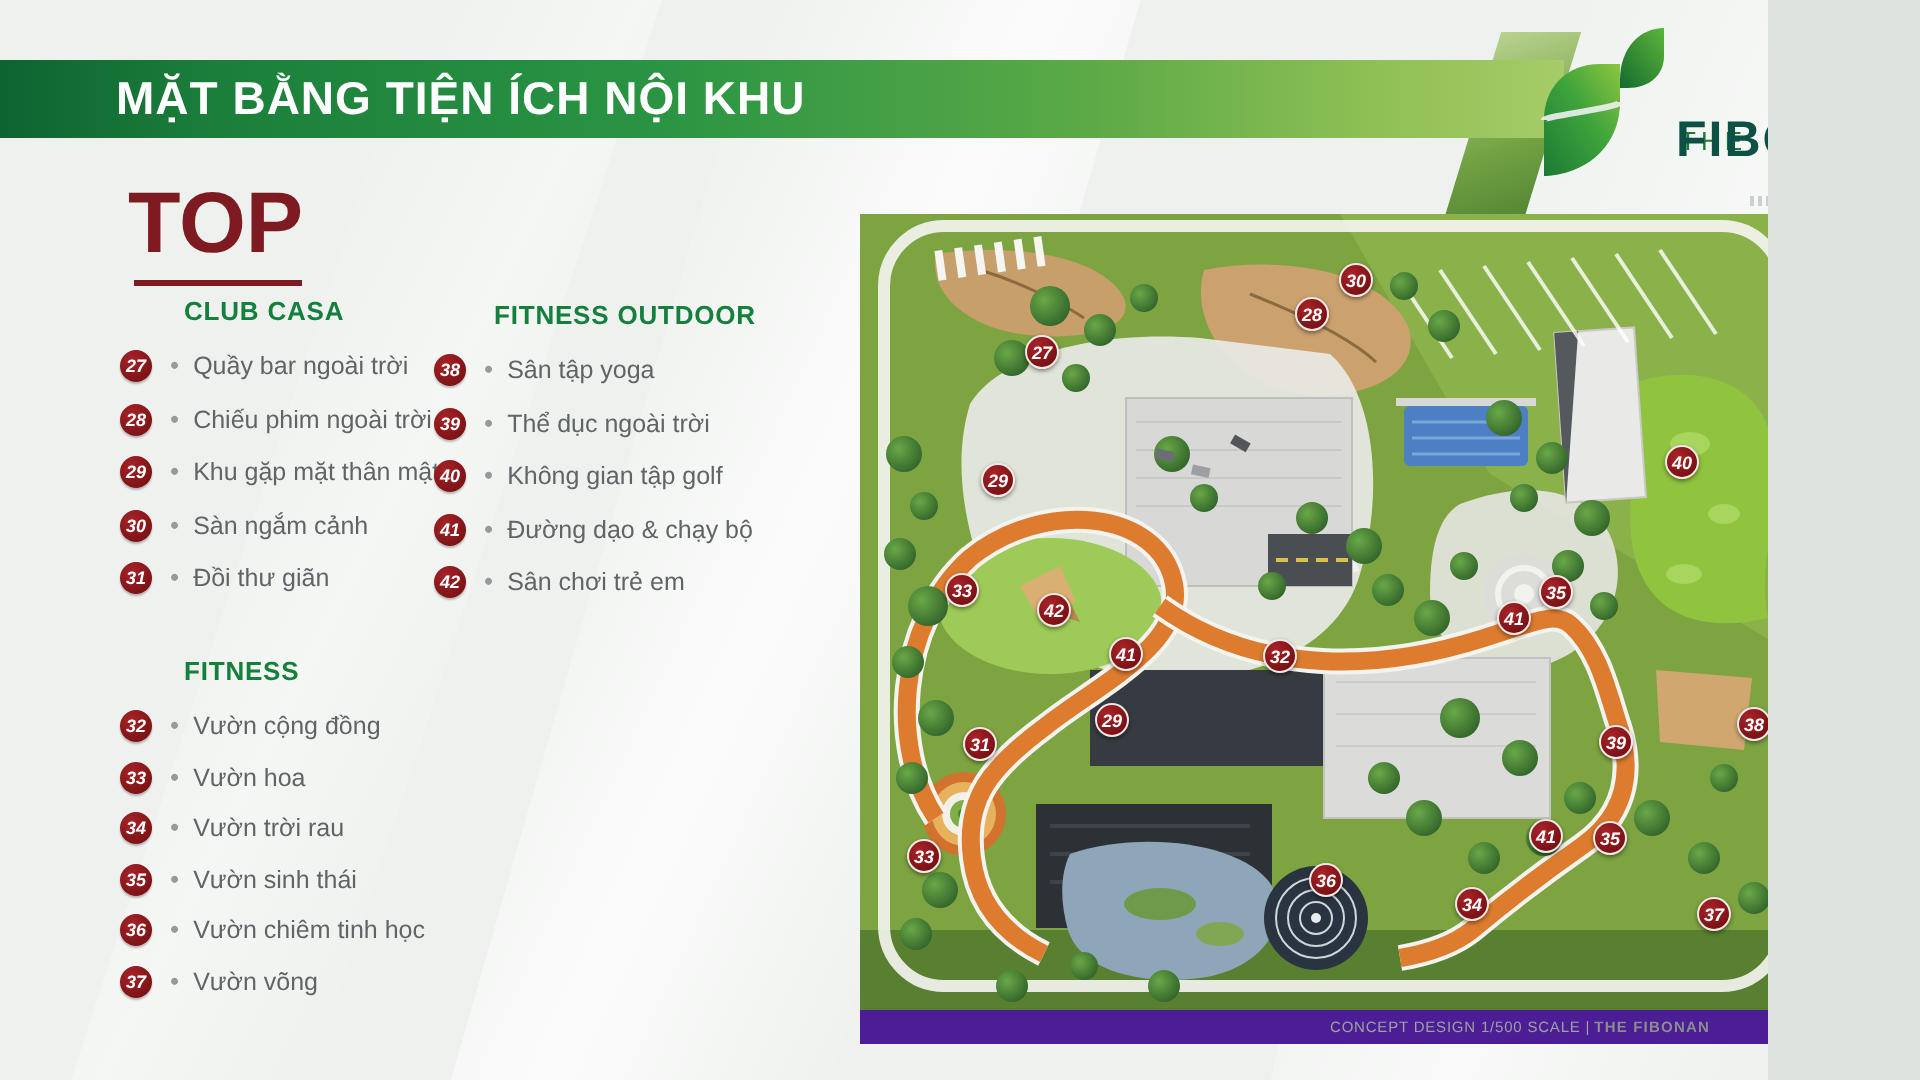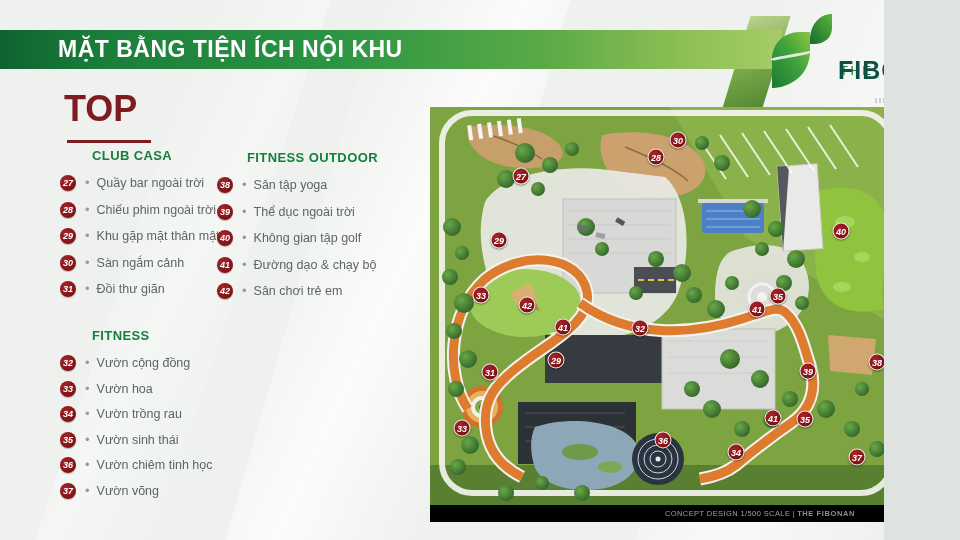--- a/index.html
+++ b/index.html
@@ -19,21 +19,21 @@
     display:flex;align-items:center;}
   .header-title{color:#ffffff;font-size:23px;font-weight:bold;letter-spacing:.5px;padding-left:58px;white-space:nowrap;}
 
   
   .logo{position:absolute;left:752px;top:10px;width:200px;height:95px;z-index:3;}
   .logo-leaf{position:absolute;left:18px;top:4px;}
   .logo-the{position:absolute;left:88px;top:34px;font-size:13px;font-weight:normal;color:#1d7a3b;letter-spacing:2.5px;margin-top:19px;}
   .logo-name{position:absolute;left:86px;top:46px;font-size:25px;font-weight:bold;color:#0d5044;letter-spacing:1px;}
 
   
-  .top-title{position:absolute;left:64px;top:88px;font-size:36px;font-weight:bold;color:#7d1b20;z-index:2;}
+  .top-title{position:absolute;left:64px;top:88px;font-size:43px;font-weight:bold;color:#7d1b20;z-index:2;}
   .top-underline{position:absolute;left:67px;top:140px;width:84px;height:3px;background:#7d1b20;z-index:2;}
 
   
   .legend-group{position:absolute;width:190px;z-index:2;}
   .g-title{margin-left:32px;font-size:13px;font-weight:bold;color:#15803d;letter-spacing:.4px;margin-bottom:12px;}
   .g2 .g-title{margin-left:30px;}
   .lrow{display:flex;align-items:center;height:16px;margin-bottom:10.5px;}
   .g3 .lrow{margin-bottom:9.5px;}
   .lmk{flex:0 0 16px;width:16px;height:16px;border-radius:50%;
     background:radial-gradient(circle at 35% 30%,#a52227,#7c1316 75%);
@@ -42,21 +42,21 @@
   .lbul{color:#97999b;font-size:13px;margin:0 7px 0 9px;line-height:16px;}
   .llab{font-size:12.5px;color:#5f6466;white-space:nowrap;}
 
   
   .map{position:absolute;left:430px;top:107px;width:475px;height:398px;z-index:2;background:#7da441;}
   .mk{position:absolute;width:17px;height:17px;border-radius:50%;transform:translate(-50%,-50%);
     background:radial-gradient(circle at 35% 30%,#a82328,#7a1114 75%);
     border:1px solid rgba(255,255,255,.9);color:#fff;font-size:9px;font-style:italic;font-weight:bold;
     display:flex;align-items:center;justify-content:center;box-shadow:0 1px 2px rgba(0,0,0,.45);z-index:5;}
 
-  .map-footer{position:absolute;left:430px;top:505px;width:475px;height:17px;background:#000000;z-index:3;
+  .map-footer{position:absolute;left:430px;top:505px;width:475px;height:17px;background:#4c1d95;z-index:3;
     display:flex;align-items:center;justify-content:center;gap:2px;padding-left:185px;}
   .cap{font-size:7.5px;color:#9ba1a4;letter-spacing:.4px;white-space:nowrap;}
   .cap-brand{font-size:7.5px;color:#878d90;font-weight:bold;letter-spacing:.6px;white-space:nowrap;}
 
   .watermark{position:absolute;left:340px;top:498px;font-size:27px;font-weight:bold;color:#f7fbf7;opacity:.85;
     letter-spacing:2px;z-index:6;}
 
   .fine-smudge{position:absolute;left:875px;top:98px;width:22px;height:5px;z-index:3;
     background:repeating-linear-gradient(90deg,#b9bdbd 0 2px,transparent 2px 4px);opacity:.7;}
 </style>
@@ -166,21 +166,21 @@
       <span class="llab">Vườn cộng đồng</span>
     </div>
     <div class="lrow">
       <span class="lmk">33</span>
       <span class="lbul">•</span>
       <span class="llab">Vườn hoa</span>
     </div>
     <div class="lrow">
       <span class="lmk">34</span>
       <span class="lbul">•</span>
-      <span class="llab">Vườn trồng rau</span>
+      <span class="llab">Vườn trời rau</span>
     </div>
     <div class="lrow">
       <span class="lmk">35</span>
       <span class="lbul">•</span>
       <span class="llab">Vườn sinh thái</span>
     </div>
     <div class="lrow">
       <span class="lmk">36</span>
       <span class="lbul">•</span>
       <span class="llab">Vườn chiêm tinh học</span>

